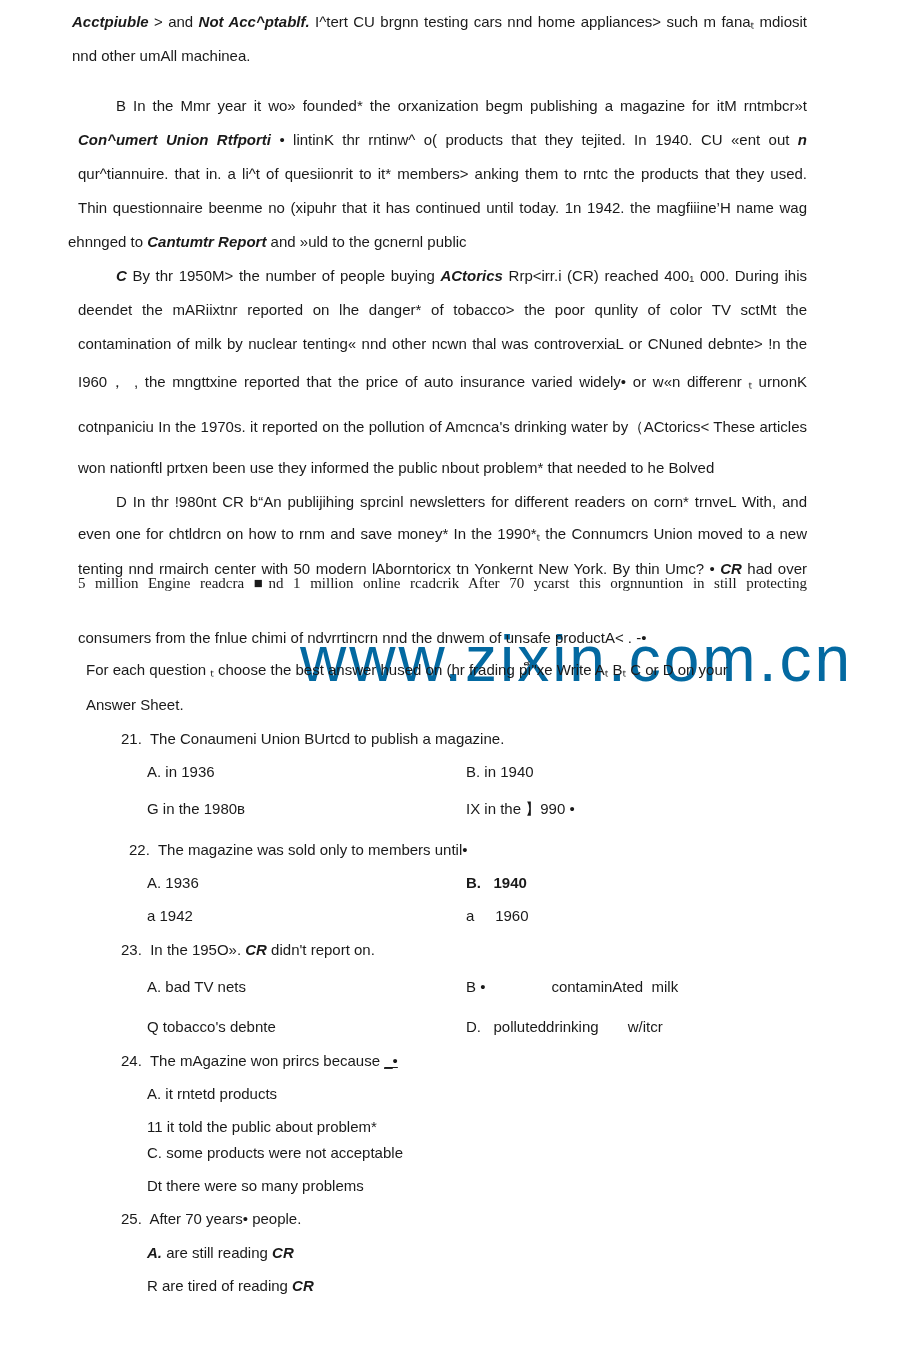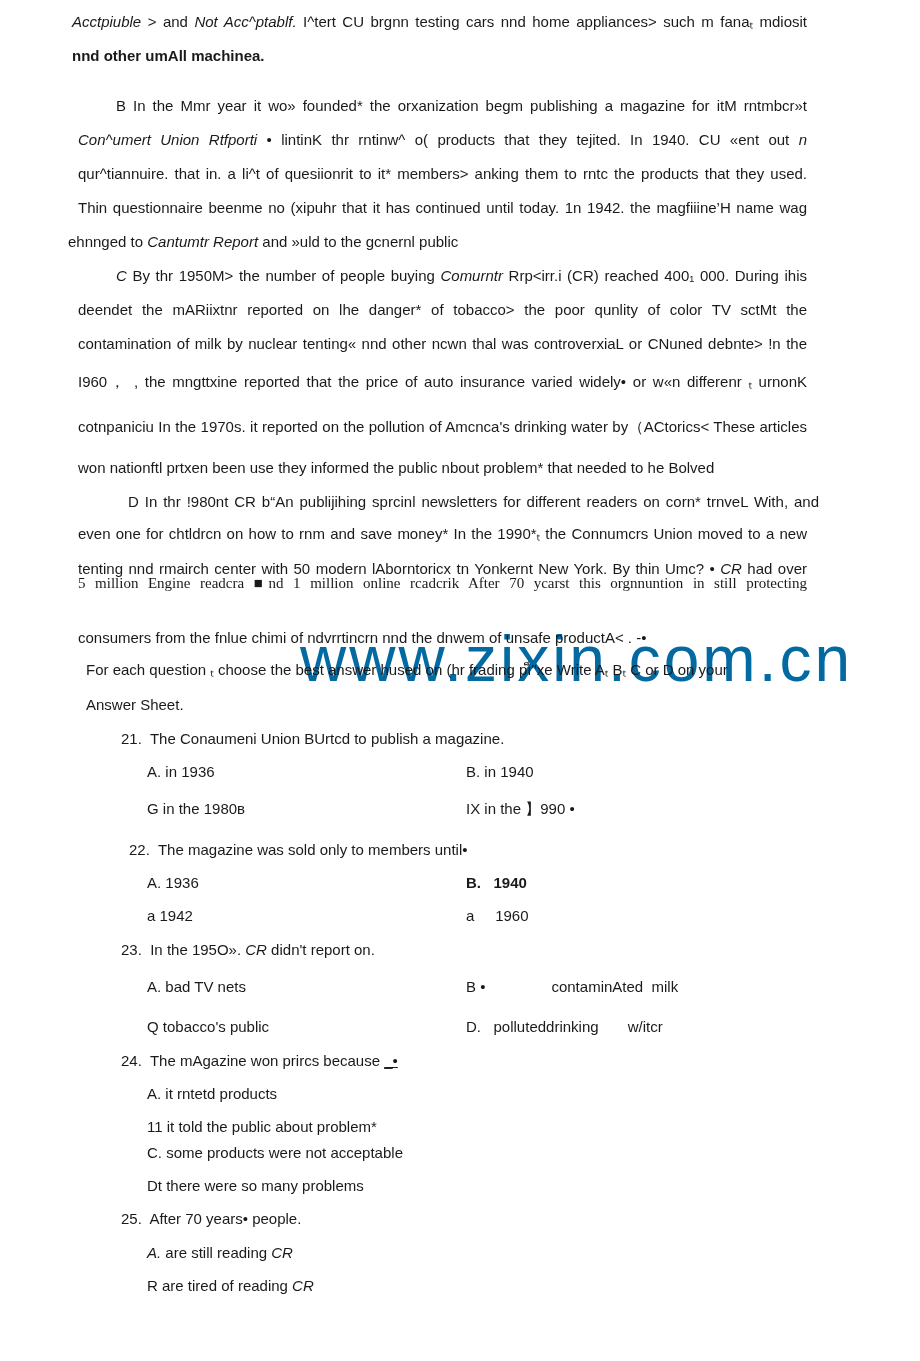--- a/index.html
+++ b/index.html
@@ -8,43 +8,43 @@
     font-family: "Liberation Sans", sans-serif; color: #1a1a1a; font-size: 15px;
   }
   .line { position: absolute; white-space: nowrap; line-height: 18px; }
   .just { text-align: justify; text-align-last: justify; }
   .watermark {
     position: absolute; left: 300px; top: 622px; font-size: 64px; color: #0369a1;
     letter-spacing: 3px; font-family: "Liberation Sans", sans-serif; z-index: 0;
     white-space: nowrap;
   }
   .content { position: relative; z-index: 1; }
-  i { font-style: italic; }
+  i { font-style: italic; font-weight: bold; }
 </style>
 </head>
 <body>
 
 <div class="watermark">www.zixin.com.cn</div>
 
 <div class="content">
   <div id="passage">
       <div class="line just" style="left: 72px; top: 13px; width: 735px; white-space: normal;"><i>Acctpiuble</i> &gt; and <i>Not Acc^ptablf.</i> I^tert CU brgnn testing cars nnd home appliances&gt; such m fanaₜ mdiosit</div>
-      <div class="line" style="left: 72px; top: 47px; font-weight: bold;">nnd other umAll machinea.</div>
+      <div class="line" style="left: 72px; top: 47px;">nnd other umAll machinea.</div>
       <div class="line just" style="left: 116px; top: 97px; width: 691px; white-space: normal;">B In the Mmr year it wo» founded* the orxanization begm publishing a magazine for itM rntmbcr»t</div>
       <div class="line just" style="left: 78px; top: 131px; width: 729px; white-space: normal;"><i>Con^umert Union Rtfporti</i> • lintinK thr rntinw^ o( products that they tejited. In 1940. CU «ent out <i>n</i></div>
       <div class="line just" style="left: 78px; top: 165px; width: 729px; white-space: normal;">qur^tiannuire. that in. a li^t of quesiionrit to it* members&gt; anking them to rntc the products that they used.</div>
       <div class="line just" style="left: 78px; top: 199px; width: 729px; white-space: normal;">Thin questionnaire beenme no (xipuhr that it has continued until today. 1n 1942. the magfiiine’H name wag</div>
       <div class="line" style="left: 68px; top: 233px;">ehnnged to <i>Cantumtr Report</i> and »uld to the gcnernl public</div>
-      <div class="line just" style="left: 116px; top: 267px; width: 691px; white-space: normal;"><i>C</i> By thr 1950M&gt; the number of people buying <i>Comurntr</i> Rrp&lt;irr.i (CR) reached 400₁ 000. During ihis</div>
+      <div class="line just" style="left: 116px; top: 267px; width: 691px; white-space: normal;"><i>C</i> By thr 1950M&gt; the number of people buying <i>ACtorics</i> Rrp&lt;irr.i (CR) reached 400₁ 000. During ihis</div>
       <div class="line just" style="left: 78px; top: 301px; width: 729px; white-space: normal;">deendet the mARiixtnr reported on lhe danger* of tobacco&gt; the poor qunlity of color TV sctMt the</div>
       <div class="line just" style="left: 78px; top: 335px; width: 729px; white-space: normal;">contamination of milk by nuclear tenting« nnd other ncwn thal was controverxiaL or CNuned debnte&gt; !n the</div>
       <div class="line just" style="left: 78px; top: 373px; width: 729px; white-space: normal;">I960， , the mngttxine reported that the price of auto insurance varied widely• or w«n differenr ₜ urnonK</div>
       <div class="line just" style="left: 78px; top: 418px; width: 729px; white-space: normal;">cotnpaniciu In the 1970s. it reported on the pollution of Amcnca's drinking water by（ACtorics&lt; These articles</div>
       <div class="line" style="left: 78px; top: 459px;">won nationftl prtxen been use they informed the public nbout problem* that needed to he Bolved</div>
-      <div class="line just" style="left: 116px; top: 493px; width: 691px; white-space: normal; margin-left: 12px;">D In thr !980nt CR b“An publijihing sprcinl newsletters for different readers on corn* trnveL With, and</div>
+      <div class="line just" style="left: 116px; top: 493px; width: 691px; white-space: normal;">D In thr !980nt CR b“An publijihing sprcinl newsletters for different readers on corn* trnveL With, and</div>
       <div class="line just" style="left: 78px; top: 525px; width: 729px; white-space: normal;">even one for chtldrcn on how to rnm and save money* In the 1990*ₜ the Connumcrs Union moved to a new</div>
       <div class="line just" style="left: 78px; top: 560px; width: 729px; white-space: normal;">tenting nnd rmairch center with 50 modern lAborntoricx tn Yonkernt New York. By thin Umc? •  <i>CR</i> had over</div>
       <div class="line just" style="left: 78px; top: 574px; width: 729px; white-space: normal; font-family: Liberation Serif, serif;">5 million Engine readcra ■nd 1 million online rcadcrik After 70 ycarst this orgnnuntion in still protecting</div>
       <div class="line" style="left: 78px; top: 629px;">consumers from the fnlue chimi of ndvrrtincrn nnd the dnwem of unsafe productA&lt; . -•</div>
     </div>
 
   <div class="line" style="left:86px; top:661px;">For each question ₜ choose the best answer hused on (hr frading pı็"xe Write Aₜ Bₜ C or D on your</div>
   <div class="line" style="left:86px; top:696px;">Answer Sheet.</div>
 
   <div class="line" style="left:121px; top:730px;">
@@ -64,21 +64,21 @@
   <div class="line" style="left:466px; top:874px;font-weight:bold;"><span>B.</span>&nbsp;&nbsp; <span>1940</span></div>
   <div class="line" style="left:147px; top:907px;"><span>a</span> <span>1942</span></div>
   <div class="line" style="left:466px; top:907px;"><span>a</span>&nbsp;&nbsp;&nbsp;&nbsp; <span>1960</span></div>
 
   <div class="line" style="left:121px; top:941px;">
     <span>23.</span>&nbsp;
     <span>In the 195O». </span><i>CR</i><span> didn't report on.</span>
   </div>
   <div class="line" style="left:147px; top:978px;"><span>A.</span> <span>bad TV nets</span></div>
   <div class="line" style="left:466px; top:978px;"><span>B •</span><span style="display:inline-block;width:66px;"></span><span style="white-space:pre;">contaminAted  milk</span></div>
-  <div class="line" style="left:147px; top:1018px;"><span>Q</span> <span>tobacco's public</span></div>
+  <div class="line" style="left:147px; top:1018px;"><span>Q</span> <span>tobacco's debnte</span></div>
   <div class="line" style="left:466px; top:1018px;"><span>D.</span>&nbsp;&nbsp; <span style="white-space:pre;">polluteddrinking       w/itcr</span></div>
 
   <div class="line" style="left:121px; top:1052px;">
     <span>24.</span>&nbsp;
     <span>The mAgazine won prircs because</span>
     <span style="text-decoration:underline;">_•</span>
   </div>
   <div class="line" style="left:147px; top:1085px;"><span>A.</span> <span>it rntetd products</span></div>
   <div class="line" style="left:147px; top:1118px;"><span>11</span> <span>it told the public about problem*</span></div>
   <div class="line" style="left:147px; top:1144px;"><span>C.</span> <span>some products were not acceptable</span></div>

